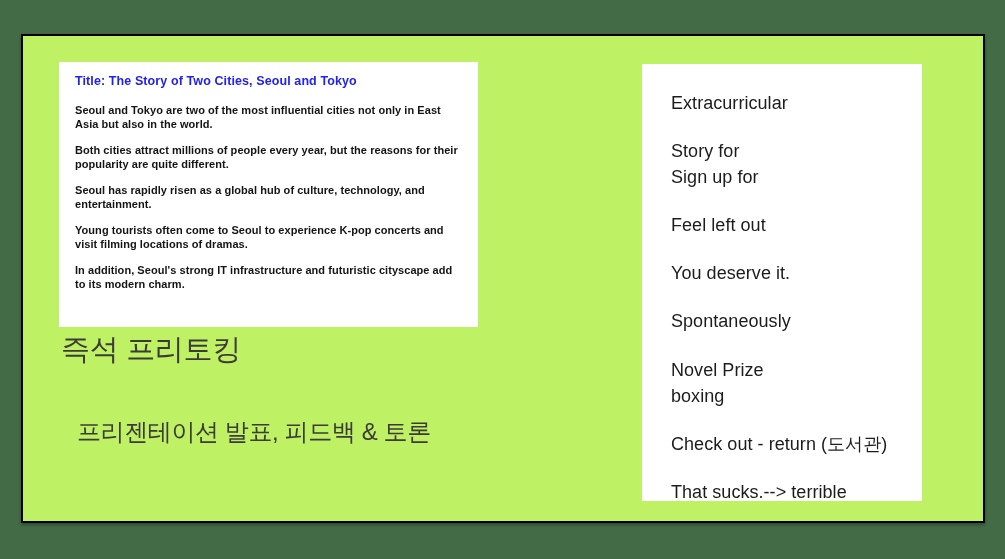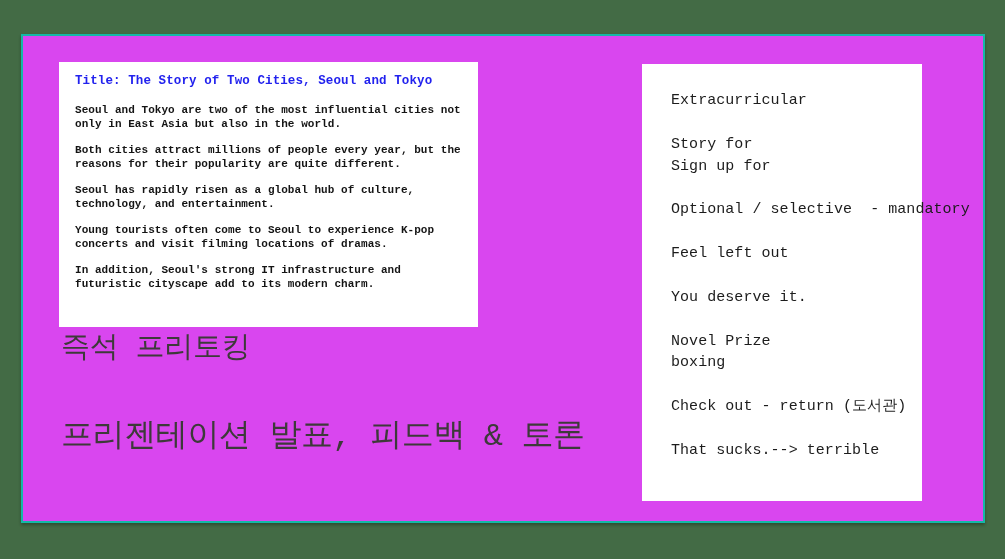--- a/index.html
+++ b/index.html
@@ -14,25 +14,24 @@
     overflow: hidden;
   }
 
   
   #slide-card {
     position: absolute;
     left: 21px;
     top: 34px;
     width: 964px;
     height: 489px;
-    background: #d946ef;
-    border: 2px solid #14b8a6;
+    background: #bef264;
+    border: 2px solid #000000;
     box-sizing: border-box;
     box-shadow: 0 2px 3px rgba(0,0,0,0.30);
-    font-family: Liberation Mono, monospace;
   }
 
   
   #document-panel {
     position: absolute;
     left: 36px;
     top: 26px;
     width: 419px;
     height: 265px;
     background: #ffffff;
@@ -67,43 +66,43 @@
   #korean-line-1 {
     font-size: 29px;
     line-height: 1.18;
     margin: 0;
     letter-spacing: -0.3px;
   }
   #korean-group-2 {
     margin-top: 50px;
   }
   .korean-line-big {
-    font-size: 32px;
+    font-size: 24px;
     line-height: 1.32;
-    margin: 0;
+    margin: 16px;
     letter-spacing: -0.4px;
   }
 
   
   #notes-panel {
     position: absolute;
     left: 619px;
     top: 28px;
     width: 280px;
     height: 437px;
     background: #ffffff;
     box-sizing: border-box;
     padding: 26px 0 0 29px;
   }
   .note-group {
     margin-bottom: 22px;
   }
   .note-line {
     color: #1c1c1c;
-    font-size: 15px;
+    font-size: 18px;
     line-height: 1.45;
     margin: 0;
     white-space: pre;
     letter-spacing: 0.05px;
   }
 </style>
 </head>
 <body>
 
 <div id="slide-card">
@@ -128,27 +127,27 @@
 
   <div id="notes-panel">
       <div class="note-group">
         <div class="note-line">Extracurricular</div>
       </div>
       <div class="note-group">
         <div class="note-line">Story for</div>
         <div class="note-line">Sign up for</div>
       </div>
       <div class="note-group">
-        <div class="note-line">Optional / selective  - mandatory</div>
-      </div>
-      <div class="note-group">
         <div class="note-line">Feel left out</div>
       </div>
       <div class="note-group">
         <div class="note-line">You deserve it.</div>
+      </div>
+      <div class="note-group">
+        <div class="note-line">Spontaneously</div>
       </div>
       <div class="note-group">
         <div class="note-line">Novel Prize</div>
         <div class="note-line">boxing</div>
       </div>
       <div class="note-group">
         <div class="note-line">Check out - return (도서관)</div>
       </div>
       <div class="note-group">
         <div class="note-line">That sucks.--&gt; terrible</div>

